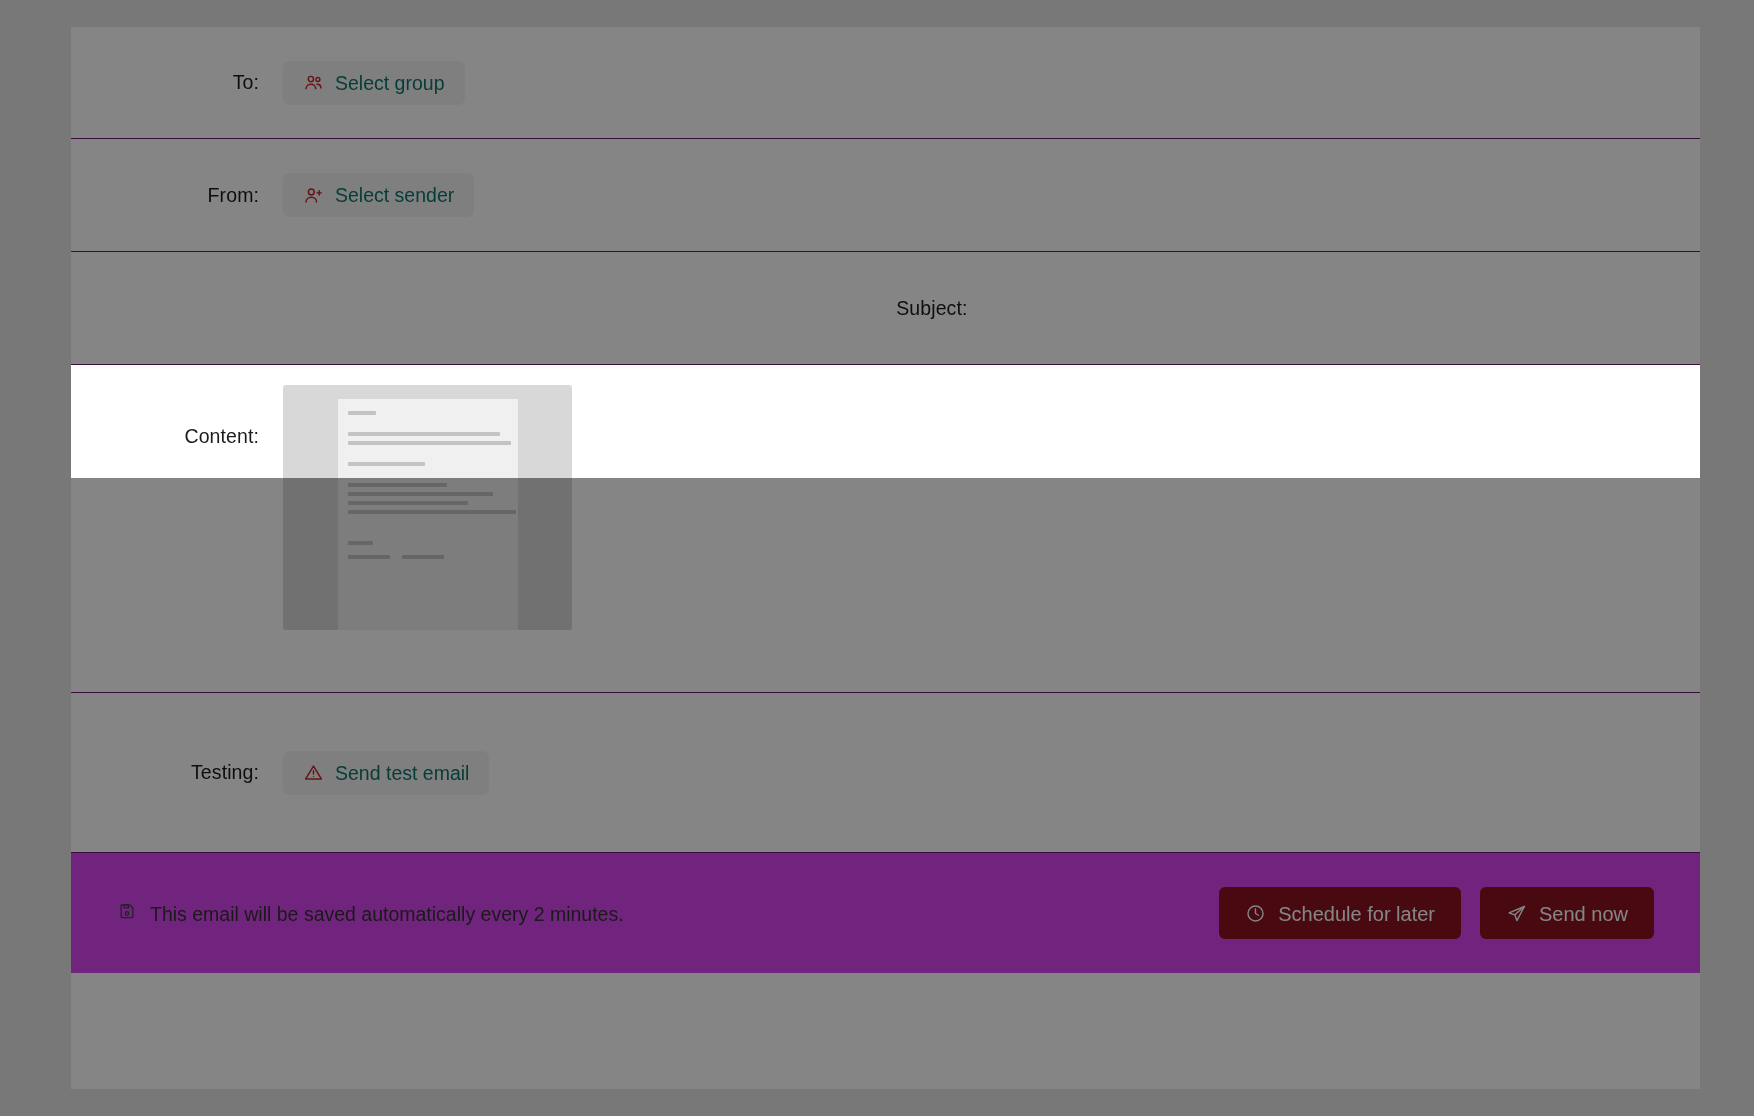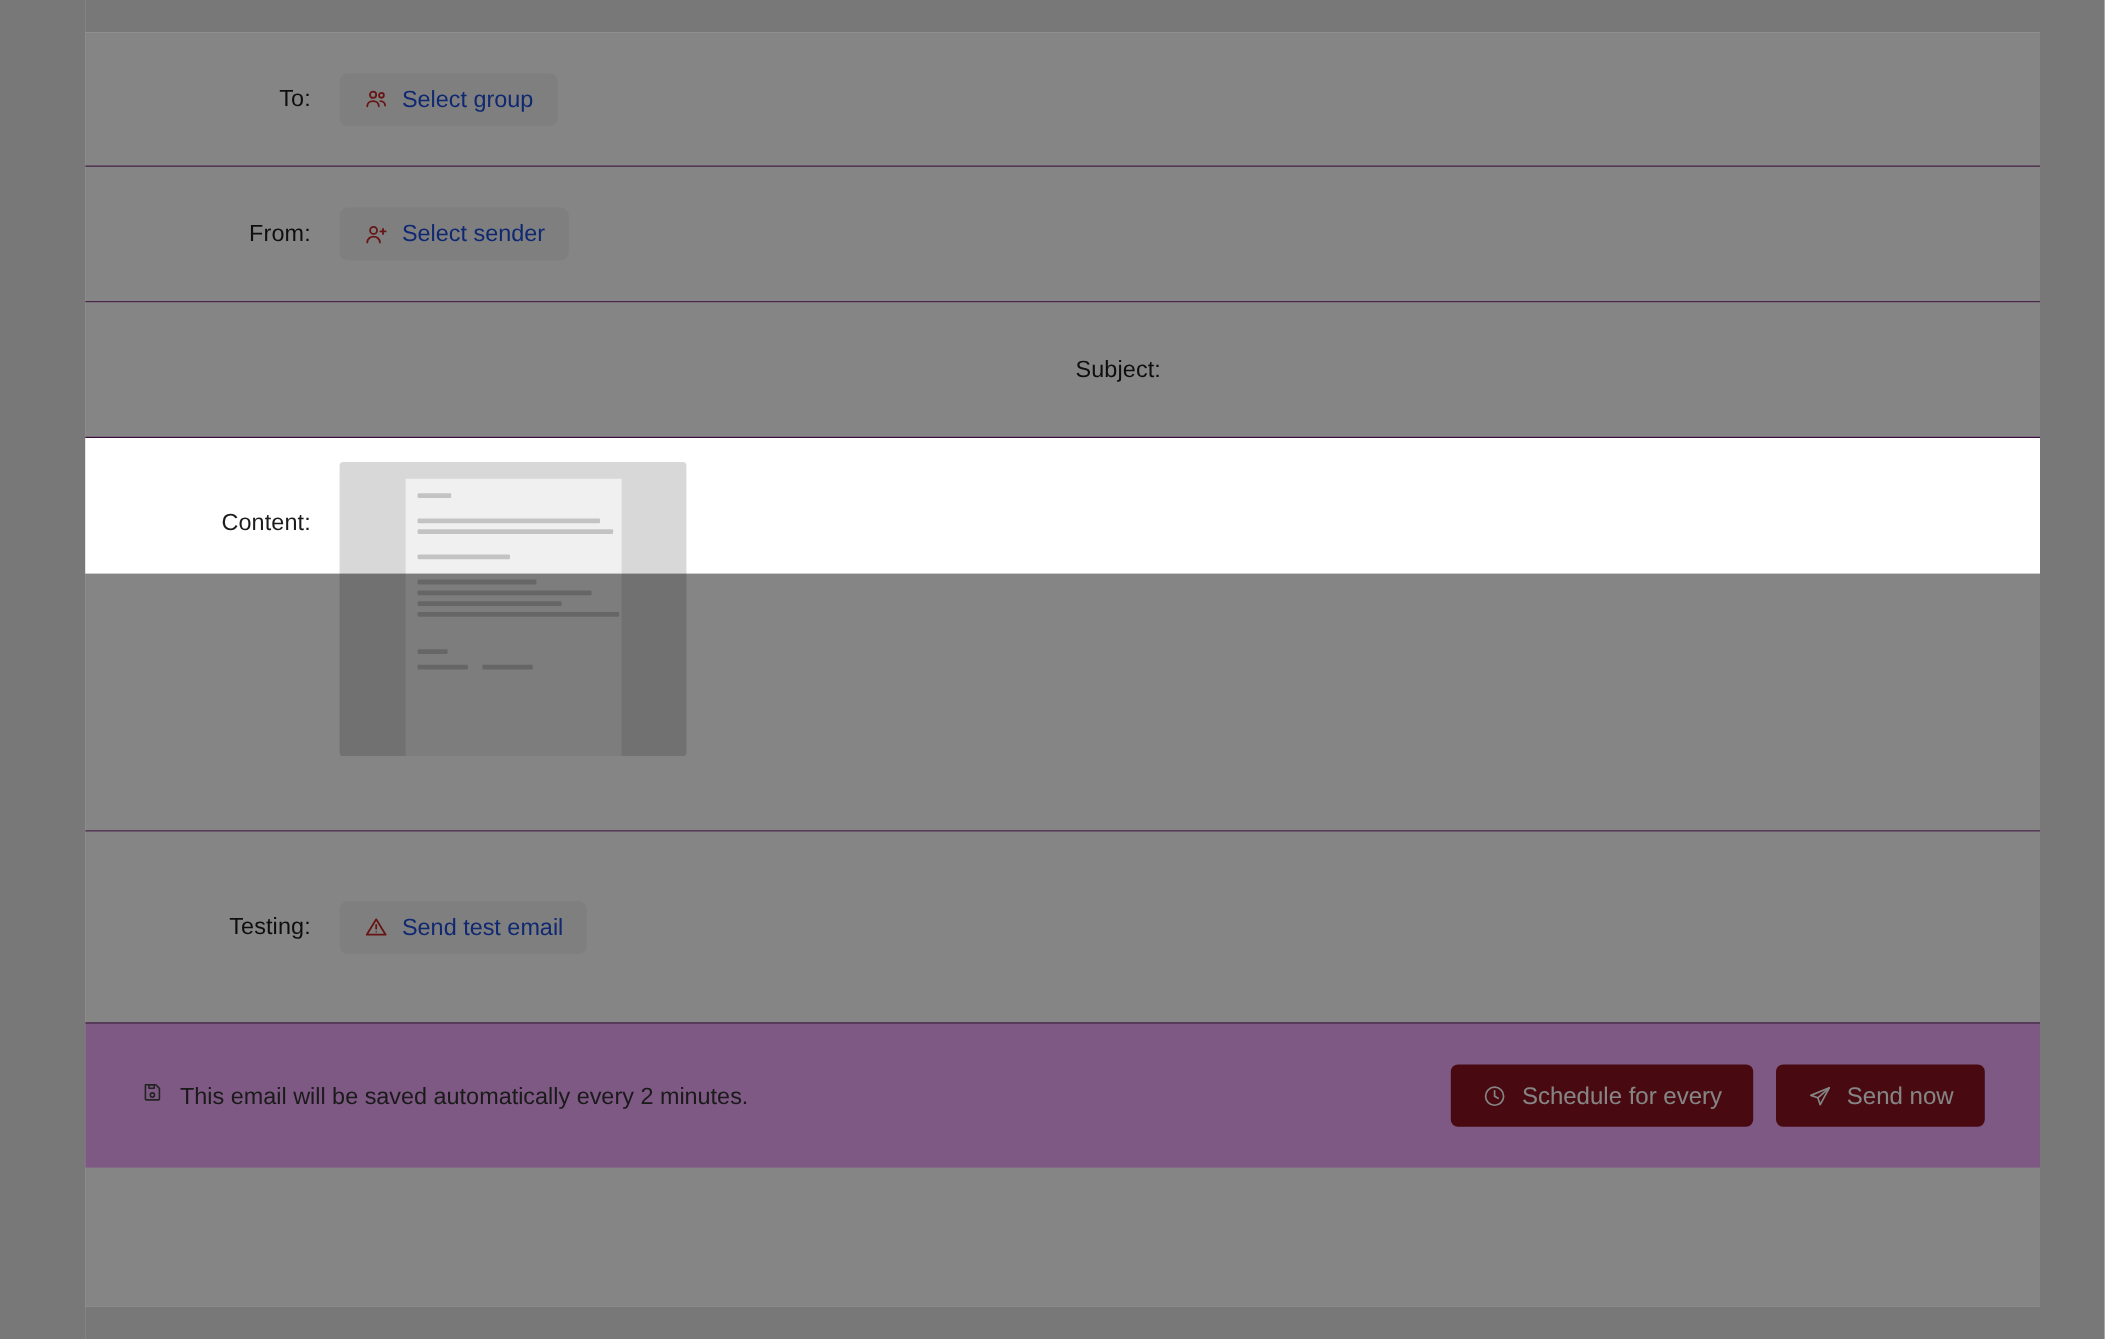--- a/index.html
+++ b/index.html
@@ -69,21 +69,21 @@
   
   .ghost-btn {
     display: inline-flex;
     align-items: center;
     gap: 11px;
     height: 44px;
     padding: 0 20px;
     border: none;
     border-radius: 7px;
     background: #f3f3f3;
-    color: #1d4ed8;
+    color: #0f766e;
     font-family: "Liberation Sans", sans-serif;
     font-size: 19.5px;
     line-height: 1;
     cursor: pointer;
     white-space: nowrap;
   }
   .ghost-btn .lbl { position: relative; top: 1px; }
   .ghost-btn svg { display: block; flex: 0 0 auto; }
 
   .info-icon {
@@ -124,21 +124,21 @@
   .pv-gap-lg { height: 22px; }
 
   .content-actions { display: flex; flex-direction: column; gap: 17px; }
 
   
   .footer {
     height: 120px;
     display: flex;
     align-items: center;
     padding: 0 46px 0 46px;
-    background: #f0abfc;
+    background: #d946ef;
   }
   .autosave {
     display: flex;
     align-items: center;
     gap: 13px;
     font-size: 19.5px;
     color: #333333;
   }
   .autosave .lbl { position: relative; top: 1px; }
   .footer-spacer { flex: 1 1 auto; }
@@ -285,21 +285,21 @@
       <div class="footer-spacer"></div>
 
       <div class="footer-btns">
         <button class="primary-btn">
           <span>
             <svg width="21" height="21" viewBox="0 0 24 24" fill="none" stroke="#ffffff" stroke-width="1.6" stroke-linecap="round" stroke-linejoin="round">
               <circle cx="12" cy="12" r="8.6"></circle>
               <path d="M12 6.8V12l3.4 2"></path>
             </svg>
           </span>
-          <span class="lbl">Schedule for every</span>
+          <span class="lbl">Schedule for later</span>
         </button>
 
         <button class="primary-btn">
           <span>
             <svg width="21" height="21" viewBox="0 0 24 24" fill="none" stroke="#ffffff" stroke-width="1.6" stroke-linecap="round" stroke-linejoin="round">
               <path d="M21 4 3.5 11.2l6.6 2.3 2.3 6.6z"></path>
               <path d="M21 4 10.1 13.5"></path>
             </svg>
           </span>
           <span class="lbl">Send now</span>

